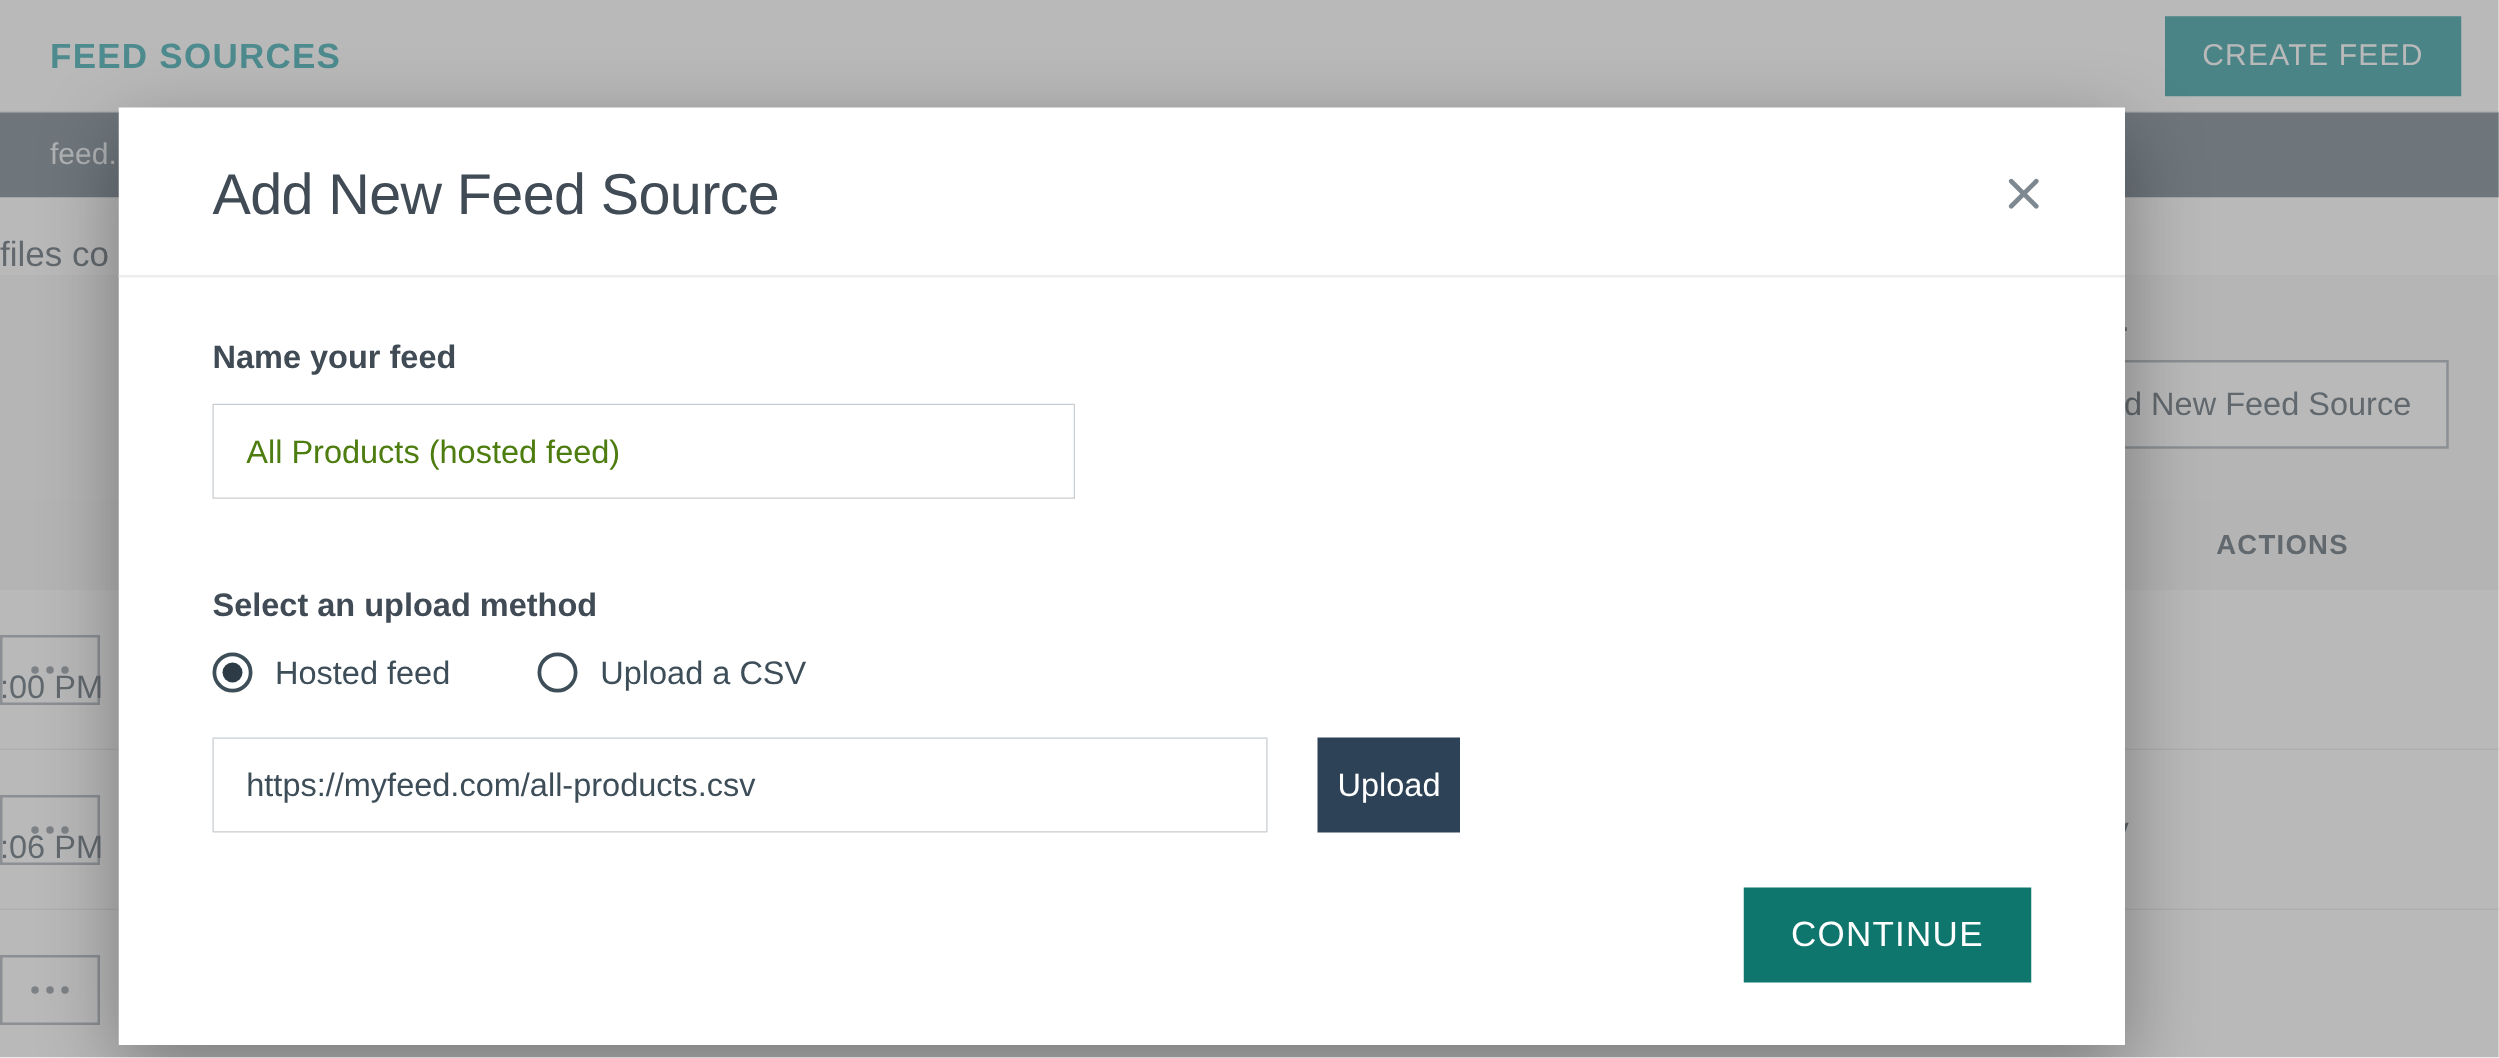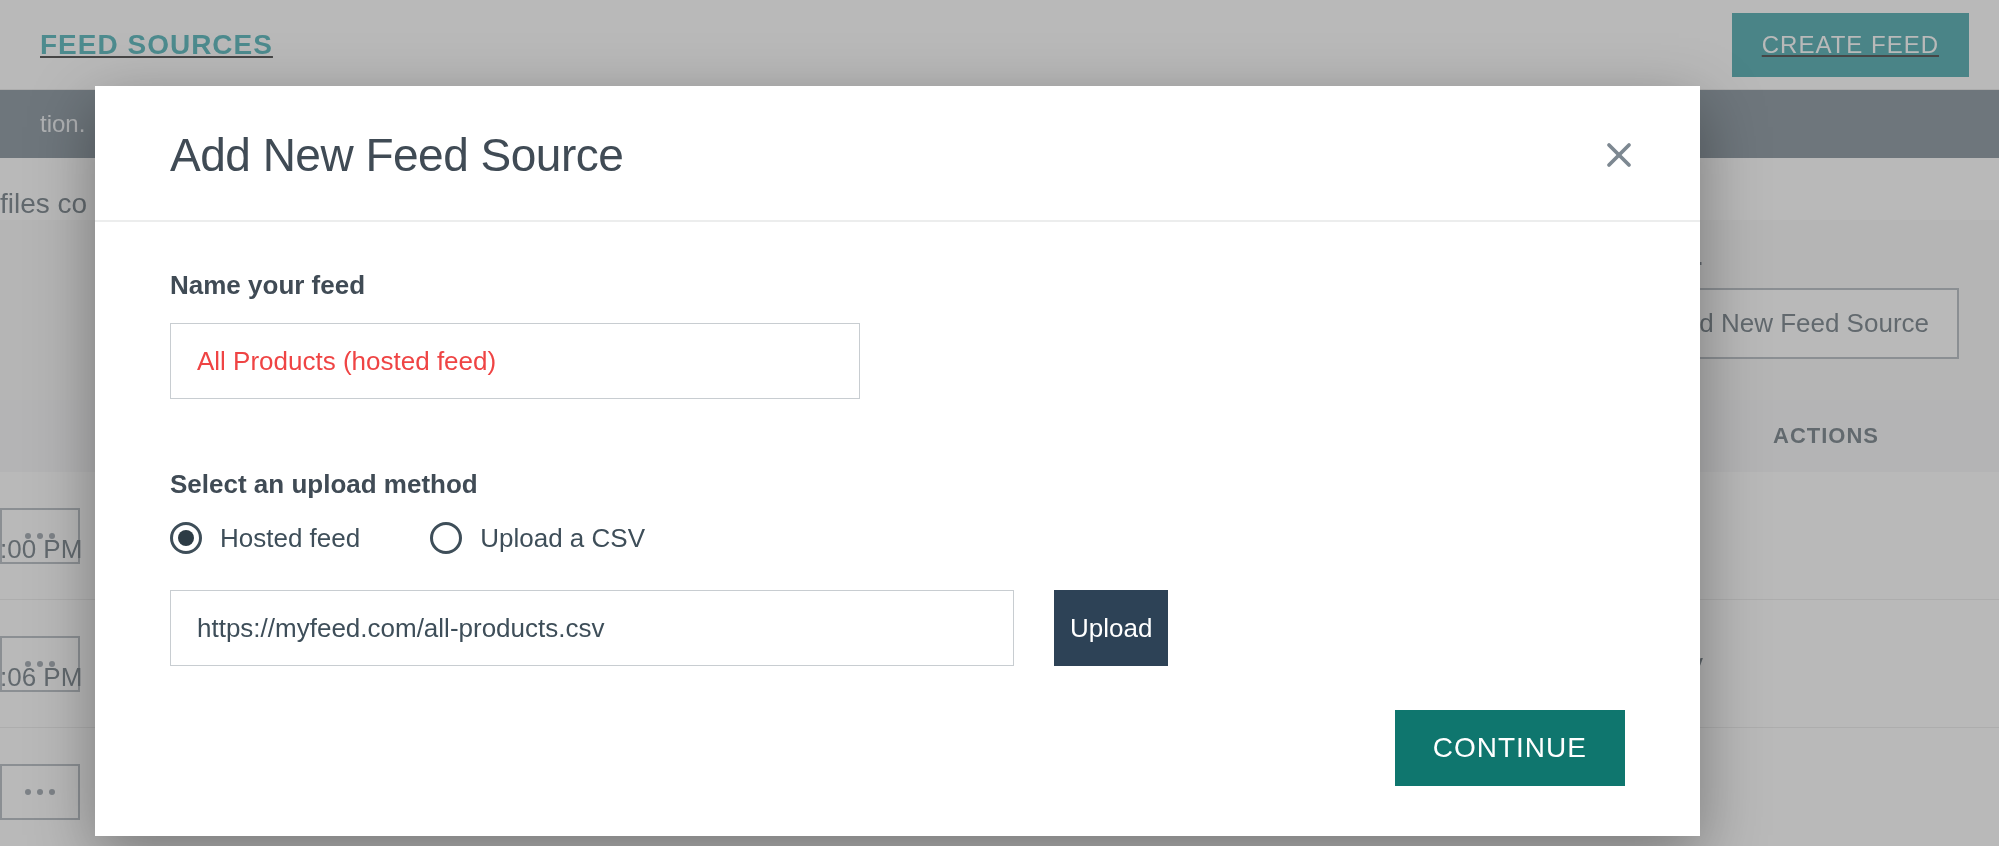--- a/index.html
+++ b/index.html
@@ -32,21 +32,20 @@
       z-index: 10;
     }
     .top-bar {
       display: flex;
       align-items: center;
       justify-content: space-between;
       padding: 18px 30px 18px 40px;
       background: #fff;
       border-bottom: 1px solid #e5e5e5;
       height: 90px;
-      text-decoration: underline;
     }
     .top-title {
       color: #1199a0;
       font-size: 28px;
       font-weight: 600;
       letter-spacing: 1px;
     }
     .create-link-btn {
       background: #0b8a90;
       color: #fff;
@@ -194,21 +193,21 @@
       color: #404b55;
       margin-bottom: 22px;
       display: block;
     }
     .text-input {
       width: 690px;
       height: 76px;
       border: 1px solid #c8cdd1;
       padding: 0 26px;
       font-size: 26px;
-      color: #ef4444;
+      color: #4d7c0f;
       font-family: inherit;
     }
     .section-gap {
       margin-top: 70px;
     }
     .radio-row {
       display: flex;
       align-items: center;
       gap: 70px;
       margin-bottom: 36px;
@@ -280,21 +279,21 @@
   </style>
 </head>
 <body>
 
 <div class="background-page">
   <div class="top-bar">
     <div class="top-title">FEED SOURCES</div>
     <button class="create-link-btn">CREATE FEED</button>
   </div>
   <div class="notice-bar">
-    <span>tion.</span>
+    <span>feed.</span>
     <span class="notice-strong">Fin</span>
   </div>
   <div class="body-area">
     <span class="body-text">files co</span>
   </div>
   <span class="body-text" style="position:absolute; top:240px; right:295px; font-size:28px; color:#3e4e59;">s.</span>
   <button class="add-source-btn">Add New Feed Source</button>
 
   <div class="table-header">
     <span class="table-header-label">ACTIONS</span>

